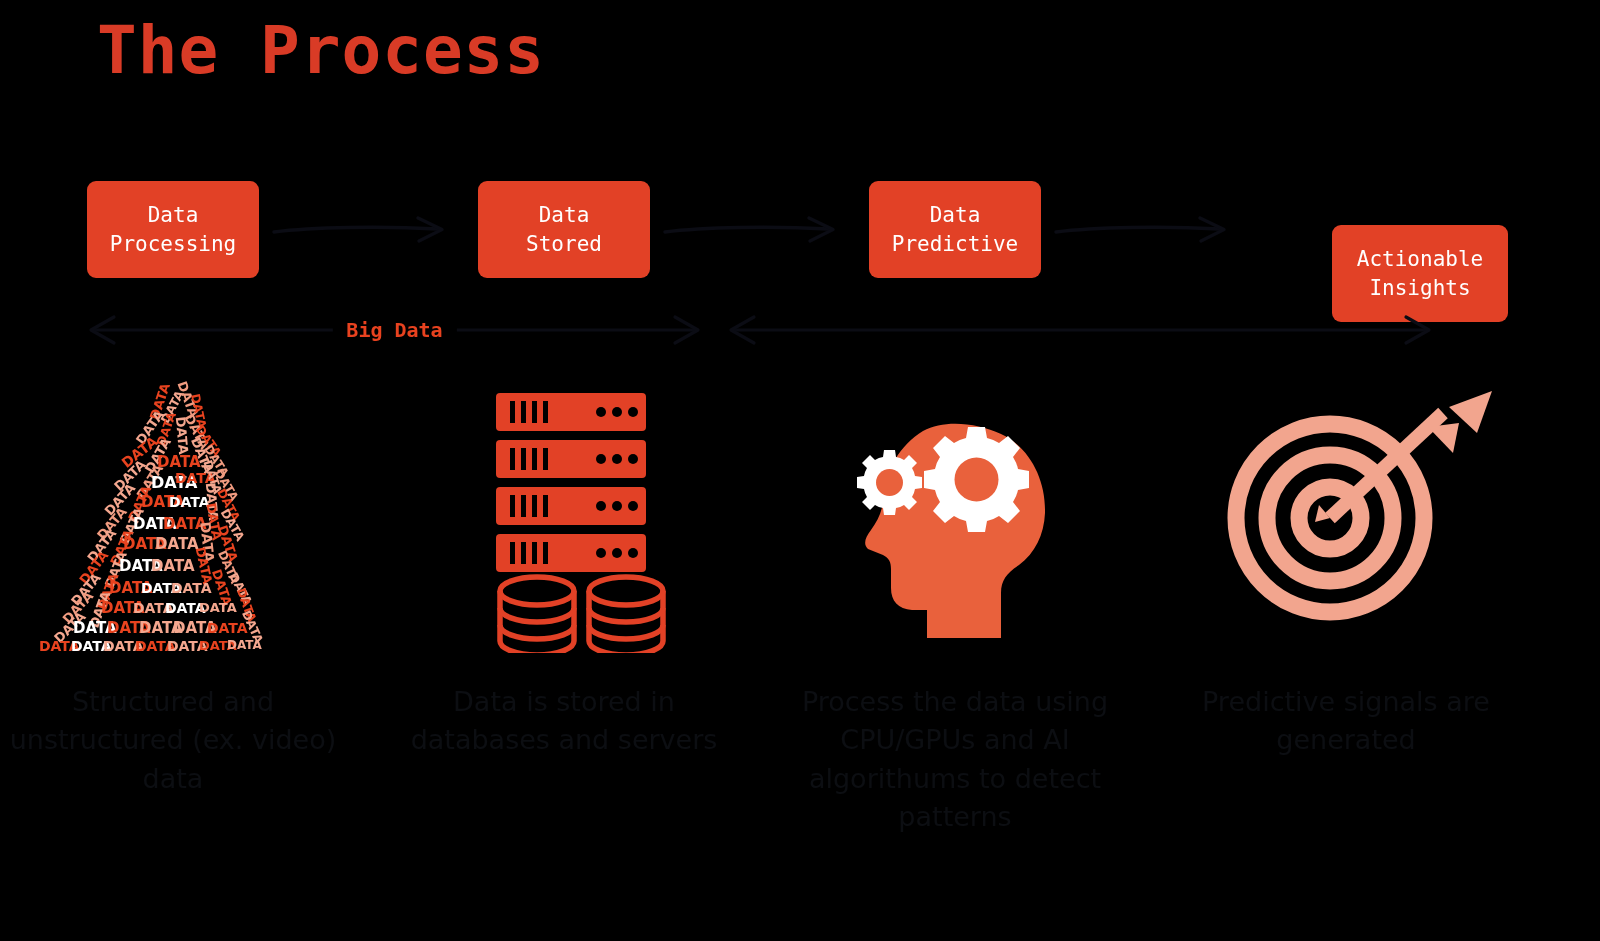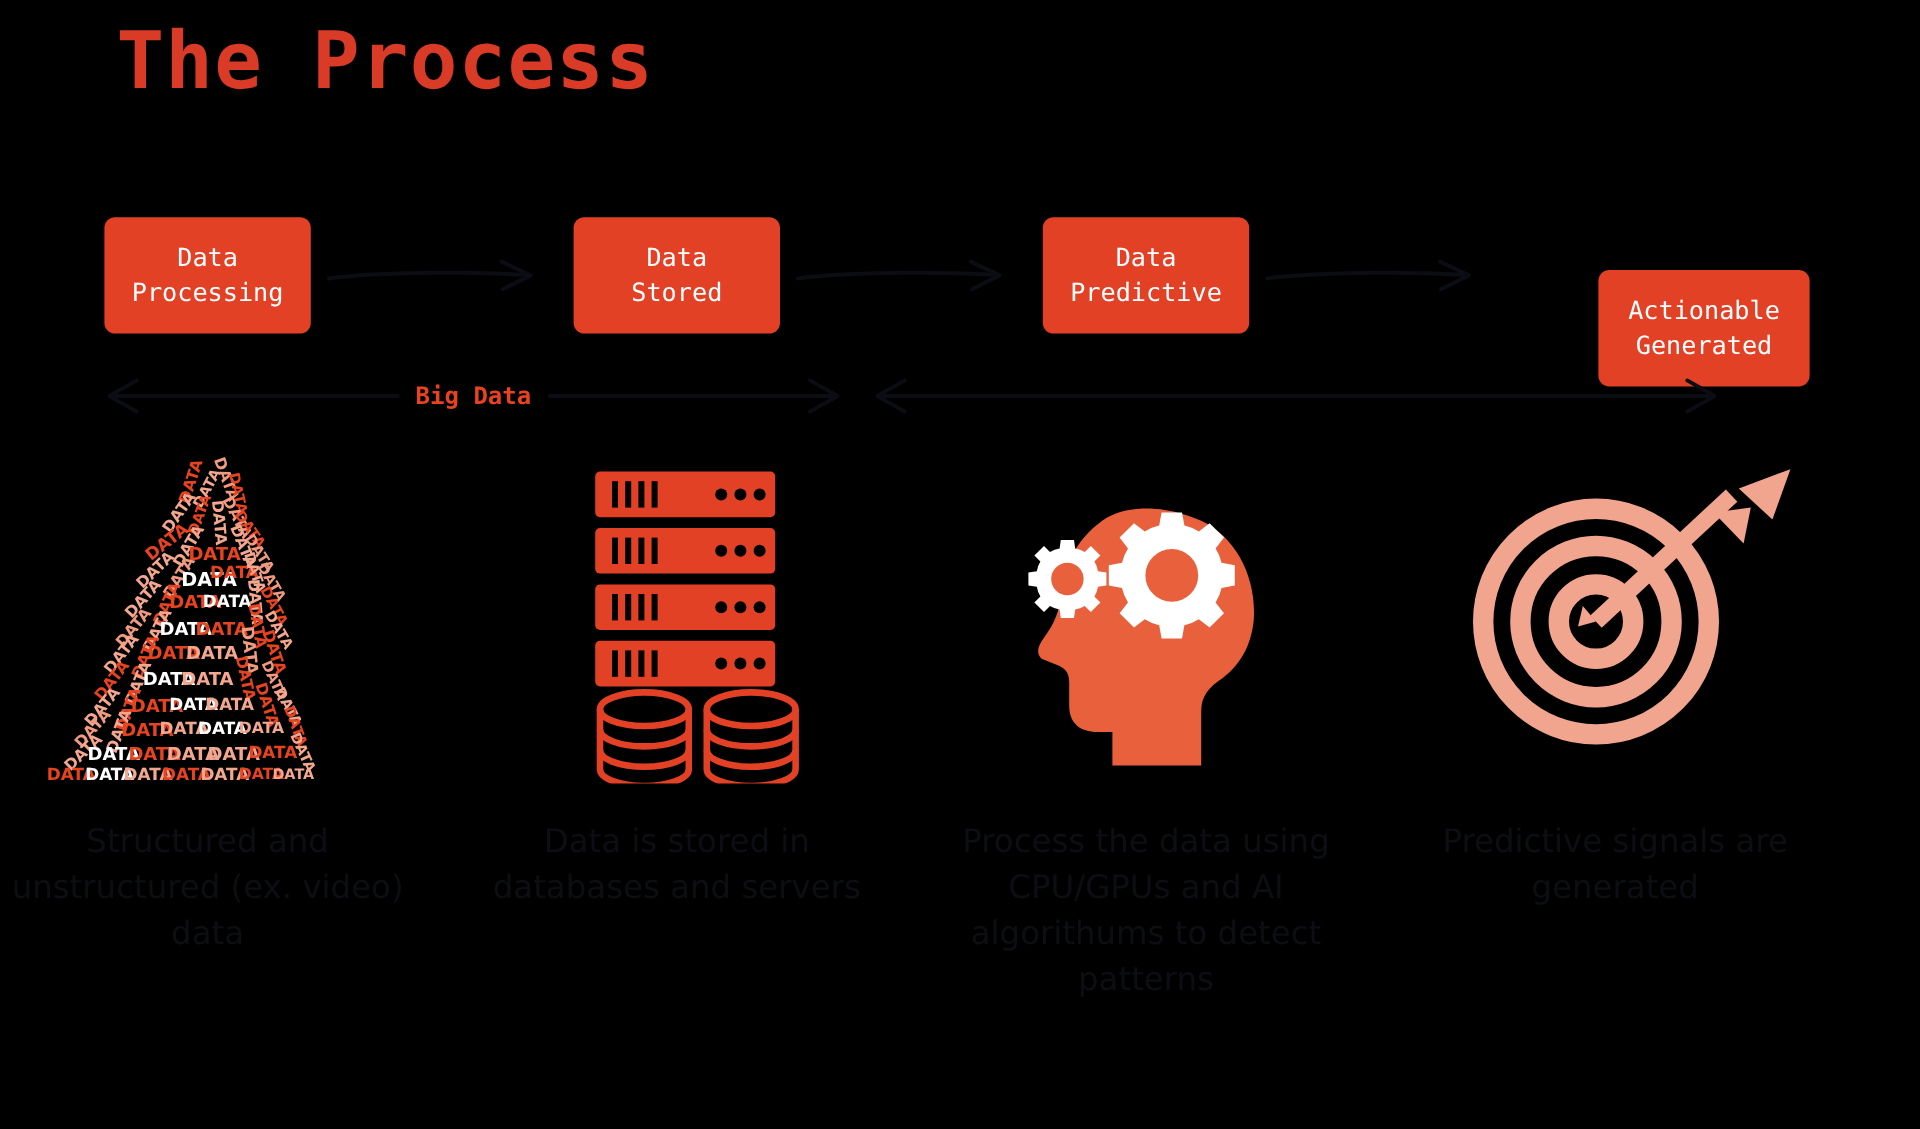--- a/index.html
+++ b/index.html
@@ -160,21 +160,21 @@
 </div>
 <div class="stage-box" id="stage-2">
   <div>
     <span>Data</span>
     <span>Predictive</span>
   </div>
 </div>
 <div class="stage-box" id="stage-3">
   <div>
     <span>Actionable</span>
-    <span>Generated</span>
+    <span>Insights</span>
   </div>
 </div>
 
 <div class="flow-arrow" id="flow-arrow-0">
   <svg width="180" height="36" viewBox="0 0 180 36">
     <path d="M2,20 C40,15 110,14 166,17" stroke="#0B0C14" stroke-width="3.4" fill="none" stroke-linecap="round"></path>
     <path d="M146,6 L170,17.5 L147,29" stroke="#0B0C14" stroke-width="3.4" fill="none" stroke-linecap="round" stroke-linejoin="round"></path>
   </svg>
 </div>
 <div class="flow-arrow" id="flow-arrow-1">

